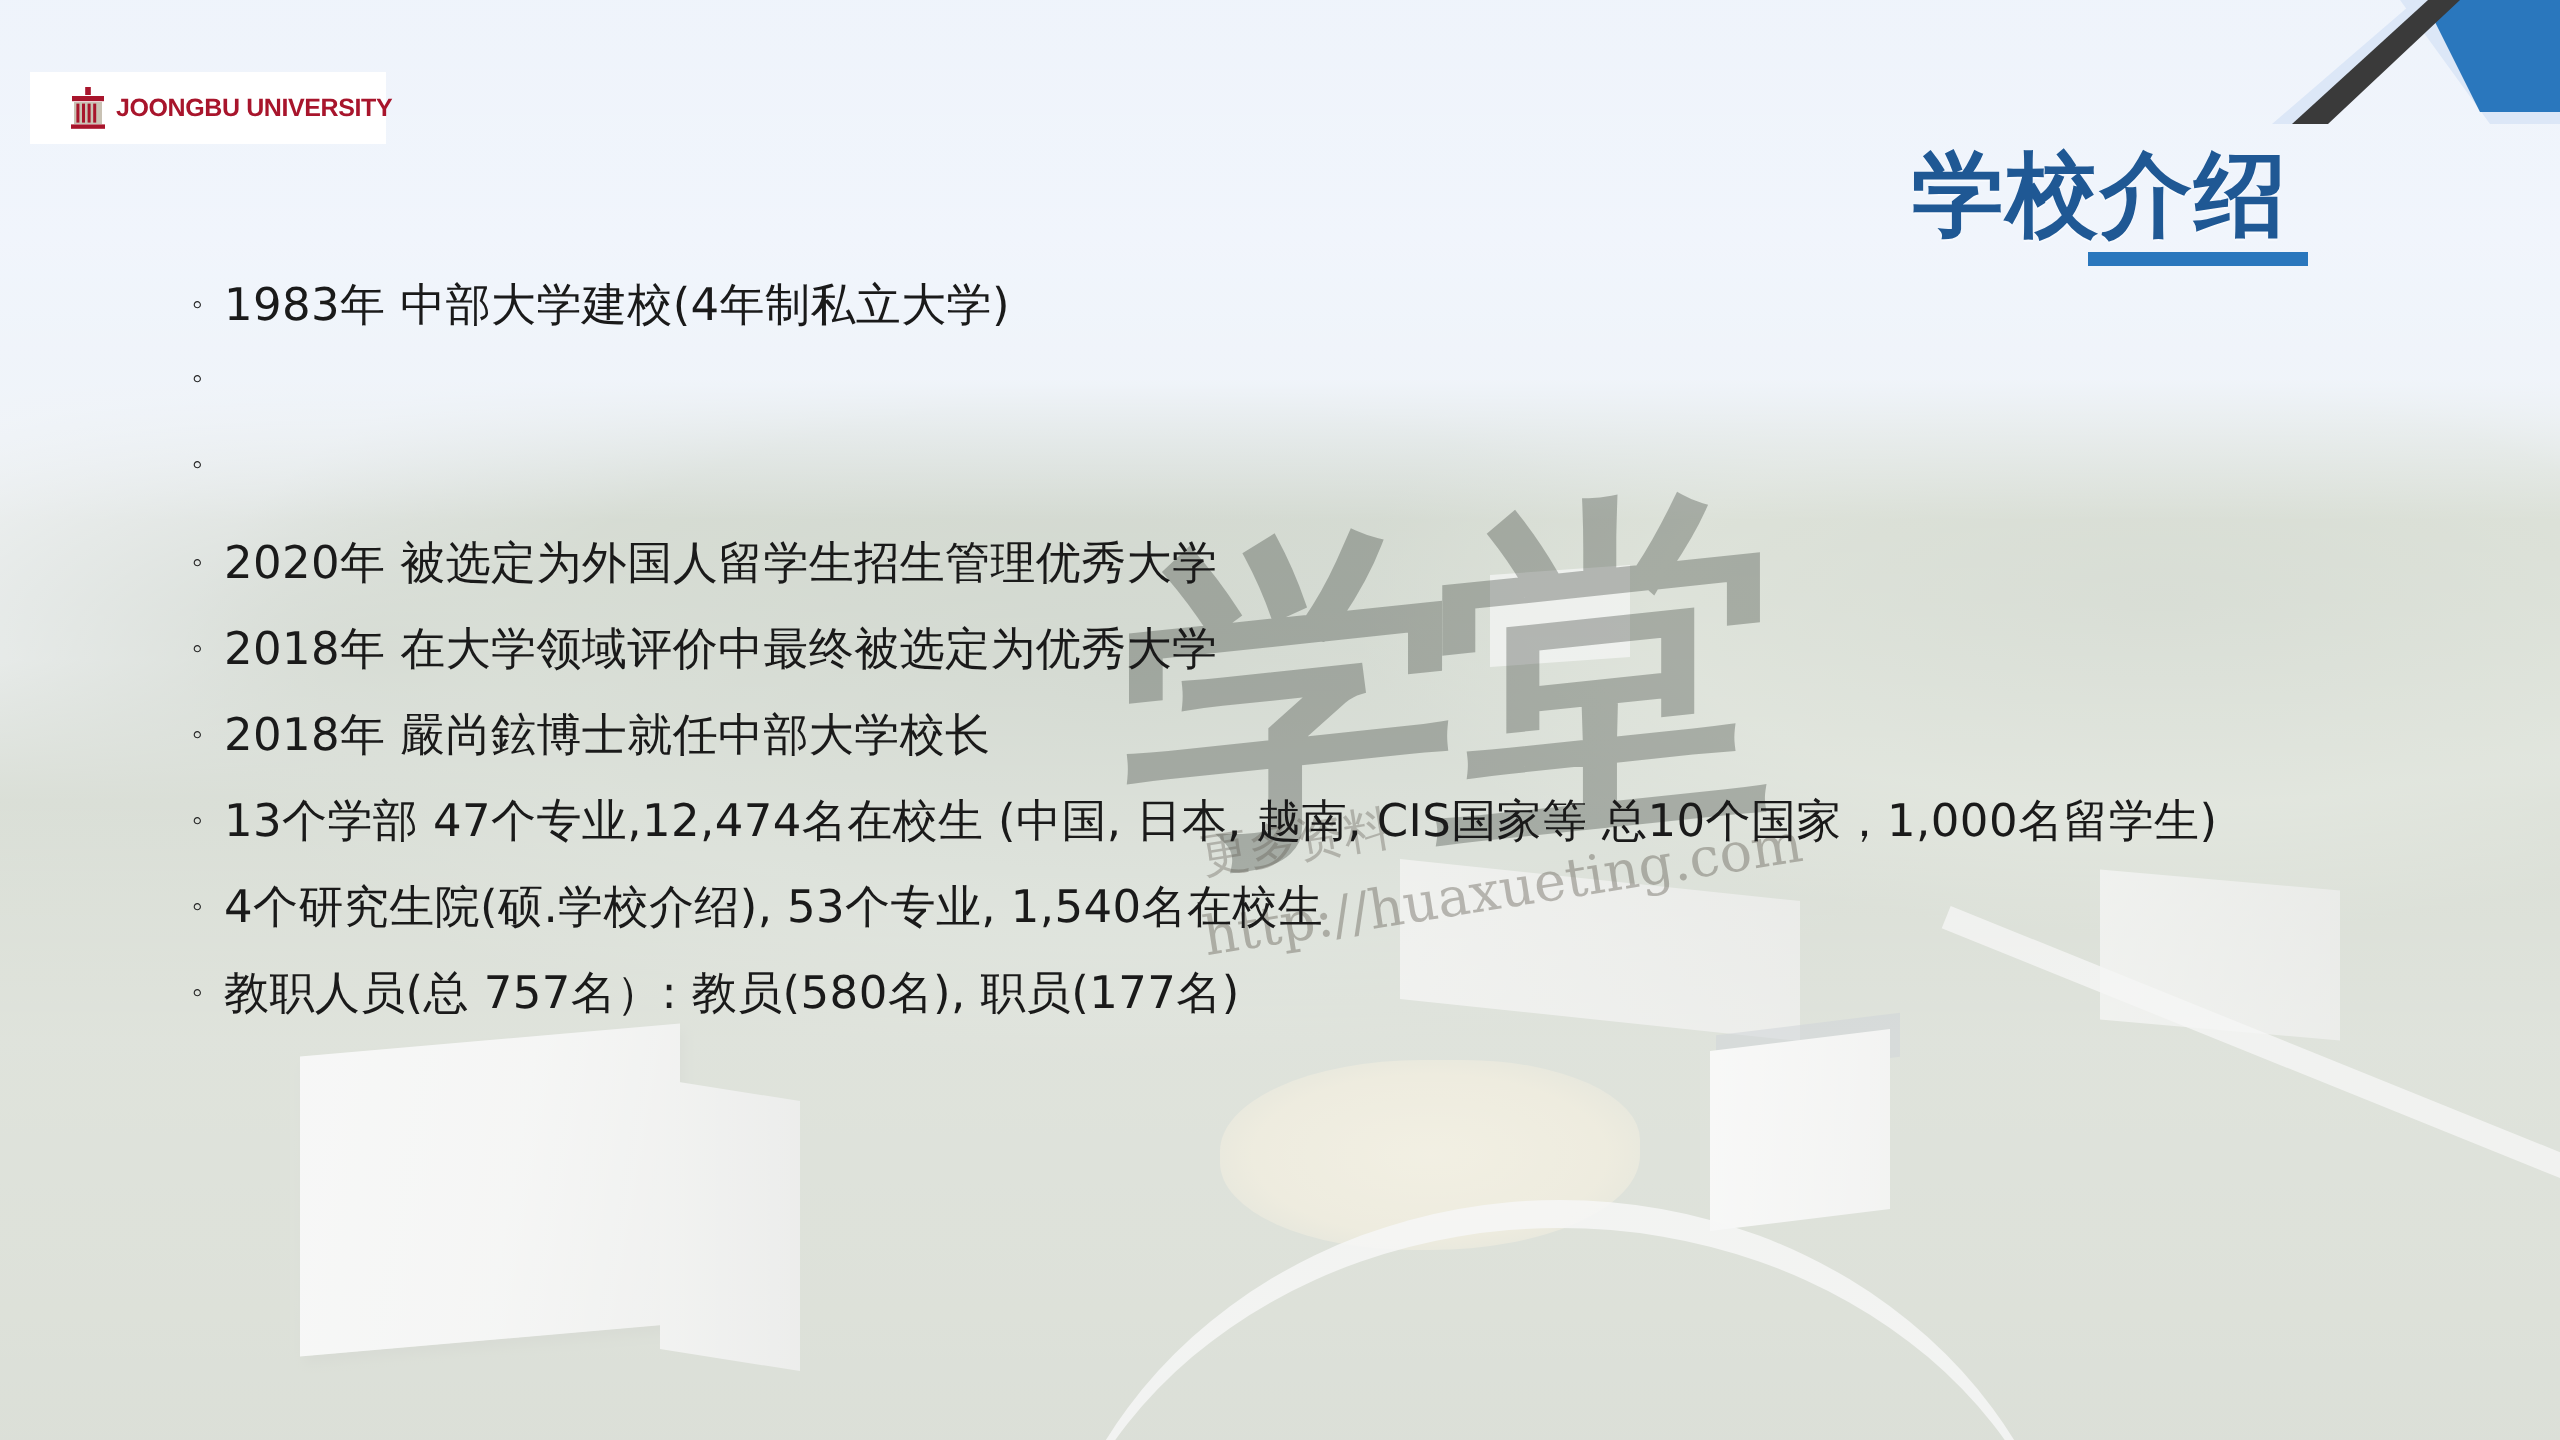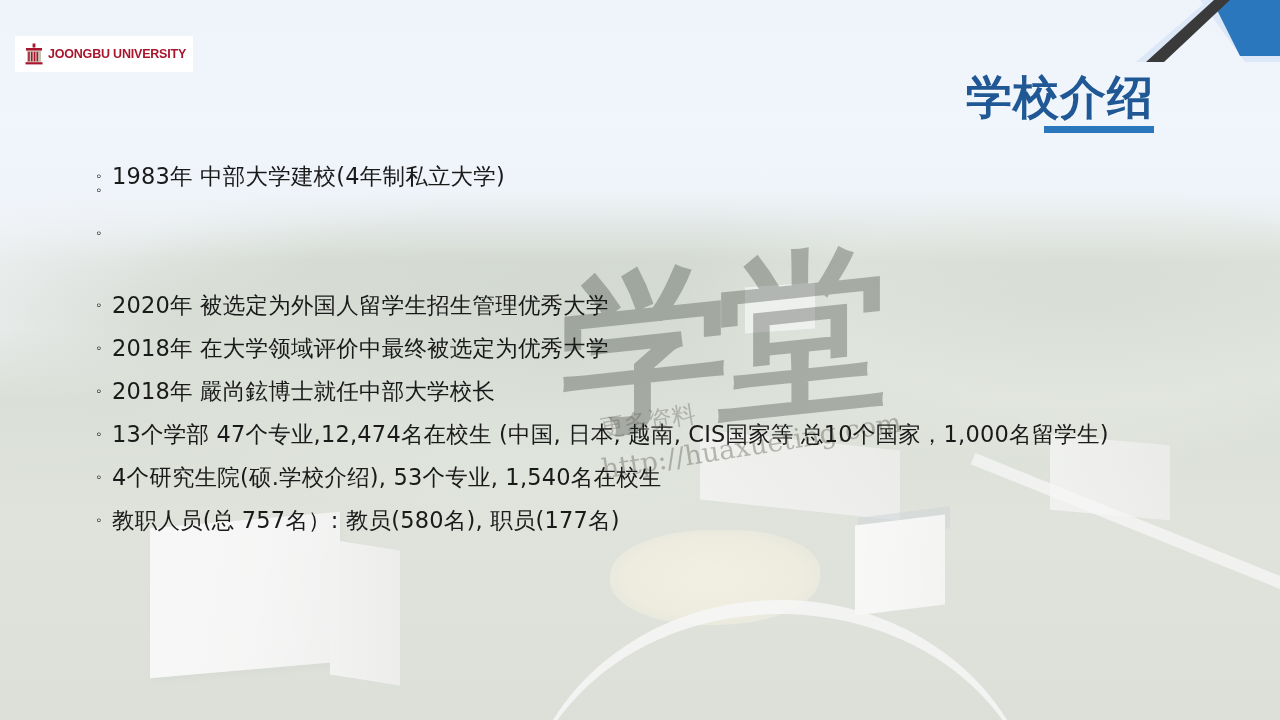--- a/index.html
+++ b/index.html
@@ -136,21 +136,21 @@
   
   .corner-deco { position: absolute; top: 0; right: 0; z-index: 6; }
 
   
   .logo-box {
     position: absolute; z-index: 7;
     left: 15px; top: 36px;
     width: 178px; height: 36px;
     background: #ffffff;
     display: flex; align-items: center;
-    padding-left: 9px;
+    padding-left: 19px;
     box-sizing: border-box;
   }
   .logo-mark { width: 20px; height: 22px; flex: 0 0 auto; margin-right: 4px; }
   .logo-text {
     font-family: "Liberation Sans", sans-serif;
     font-size: 12.5px;
     font-weight: bold;
     color: #a8152c;
     letter-spacing: -0.2px;
     white-space: nowrap;
@@ -164,21 +164,20 @@
   }
   .title-text {
     font-family: "DejaVu Sans", "Liberation Sans", sans-serif;
     font-size: 46px;
     font-weight: bold;
     color: #1f5894;
     letter-spacing: 1px;
     line-height: 1;
     white-space: nowrap;
     text-shadow: 0 1px 0 rgba(255,255,255,0.5);
-    text-align: right;
   }
   .title-underline {
     margin-top: 6px;
     margin-left: 88px;
     width: 110px;
     height: 7px;
     background: #2a77bd;
   }
 
   
@@ -201,21 +200,20 @@
     line-height: 1;
     position: relative;
     top: -3px;
   }
   .bullet-text {
     font-family: "DejaVu Sans", "Liberation Sans", sans-serif;
     font-size: 22.5px;
     color: #1a1a1a;
     line-height: 1;
     letter-spacing: 0.2px;
-    margin-top: 23px;
   }
   .bullet-row.strong .bullet-text { font-weight: normal; }
 </style>
 </head>
 <body>
 
 <div id="slide">
 
   <div class="bg-photo"></div>
   <div class="bg-feature field"></div>

